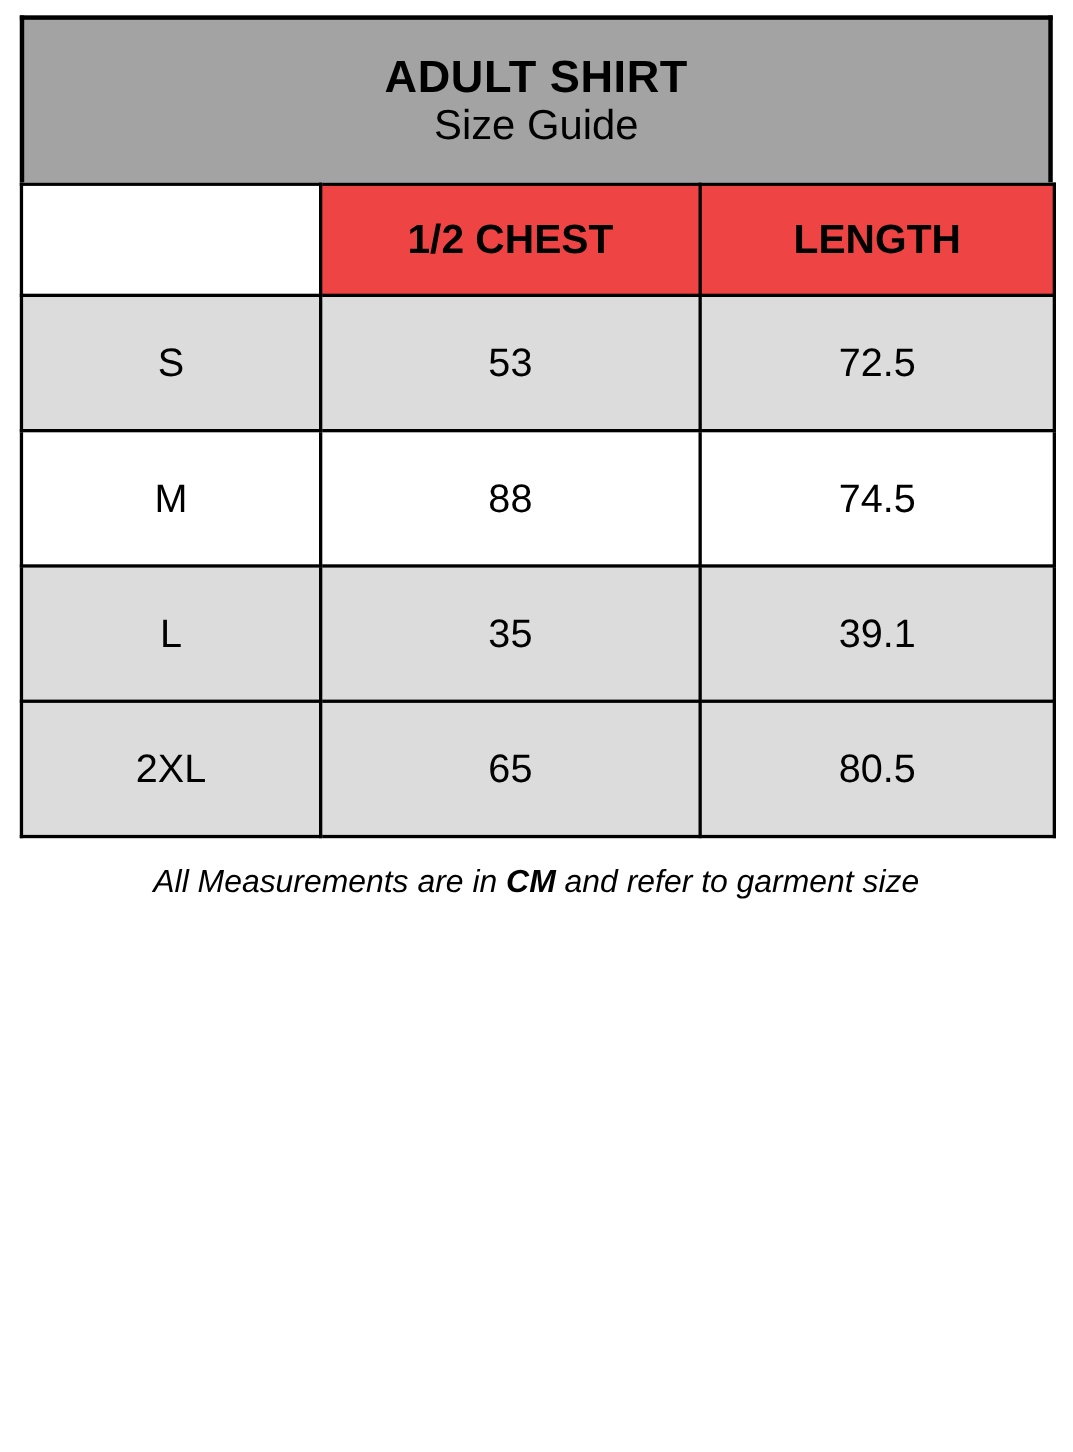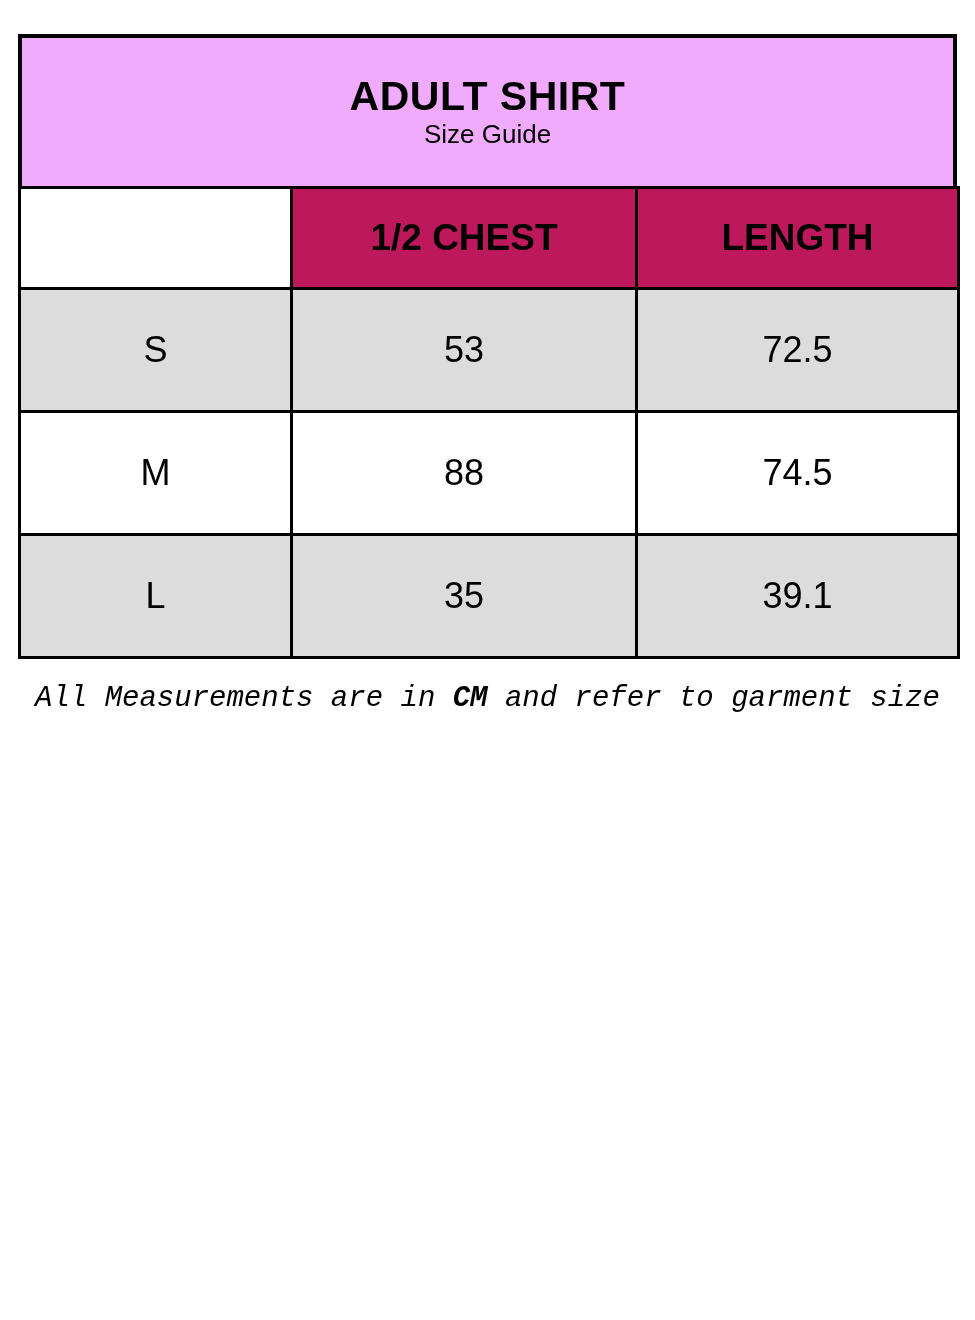--- a/index.html
+++ b/index.html
@@ -27,32 +27,31 @@
   .title-block {
     border: 4px solid #000000;
     border-bottom: none;
     box-sizing: border-box;
     width: 939px;
     height: 152px;
     display: flex;
     flex-direction: column;
     align-items: center;
     justify-content: center;
-    background: #f0abfc;
-    margin-top: 20px;
+    background: #a3a3a3;
   }
   .title-main {
     font-size: 41px;
     font-weight: bold;
     letter-spacing: 0.5px;
     line-height: 1.05;
     text-align: center;
   }
   .title-sub {
-    font-size: 26px;
+    font-size: 38px;
     font-weight: normal;
     line-height: 1.1;
     text-align: center;
     margin-top: 2px;
   }
 
   
   .size-table {
     border-collapse: collapse;
     width: 939px;
@@ -64,21 +63,21 @@
     border: 3px solid #000000;
     text-align: center;
     vertical-align: middle;
     padding: 0;
     height: 120px;
   }
   .size-table thead th {
     height: 98px;
     font-size: 37px;
     font-weight: bold;
-    background: #be185d;
+    background: #ef4444;
   }
   .size-table thead th.corner {
     background: #ffffff;
   }
   .size-table tbody td {
     font-size: 36px;
     font-weight: normal;
   }
   .row-shaded td {
     background: #dcdcdc;
@@ -91,21 +90,20 @@
   col.c3 { width: 322px; }
 
   
   .footnote {
     width: 939px;
     text-align: center;
     font-size: 29px;
     font-style: italic;
     padding-top: 23px;
     line-height: 1.2;
-    font-family: Liberation Mono, monospace;
   }
   .footnote .unit {
     font-weight: bold;
     font-style: italic;
   }
 </style>
 </head>
 <body>
 
 <div class="page">
@@ -137,20 +135,25 @@
       <tr class="row-plain">
         <td>M</td>
         <td>88</td>
         <td>74.5</td>
       </tr>
       <tr class="row-shaded">
         <td>L</td>
         <td>35</td>
         <td>39.1</td>
       </tr>
+      <tr class="row-shaded">
+        <td>2XL</td>
+        <td>65</td>
+        <td>80.5</td>
+      </tr>
     </tbody>
   </table>
 
   <div class="footnote">
     <span>All Measurements are in </span><span class="unit">CM</span><span> and refer to garment size</span>
   </div>
 
 </div>
 
 </body></html>

